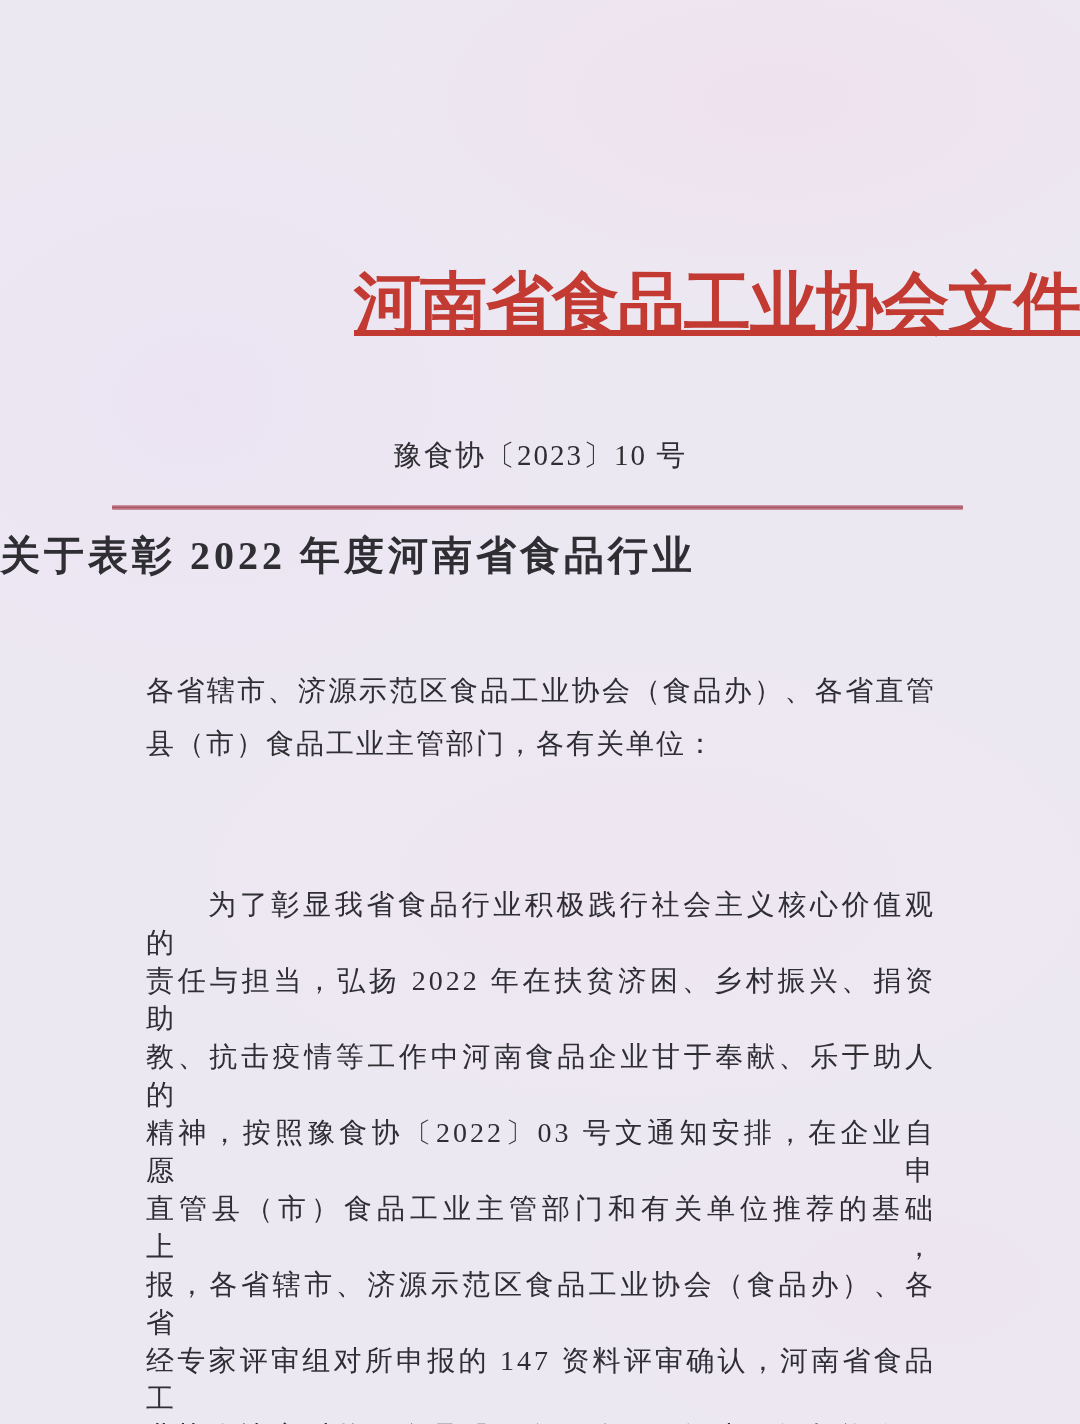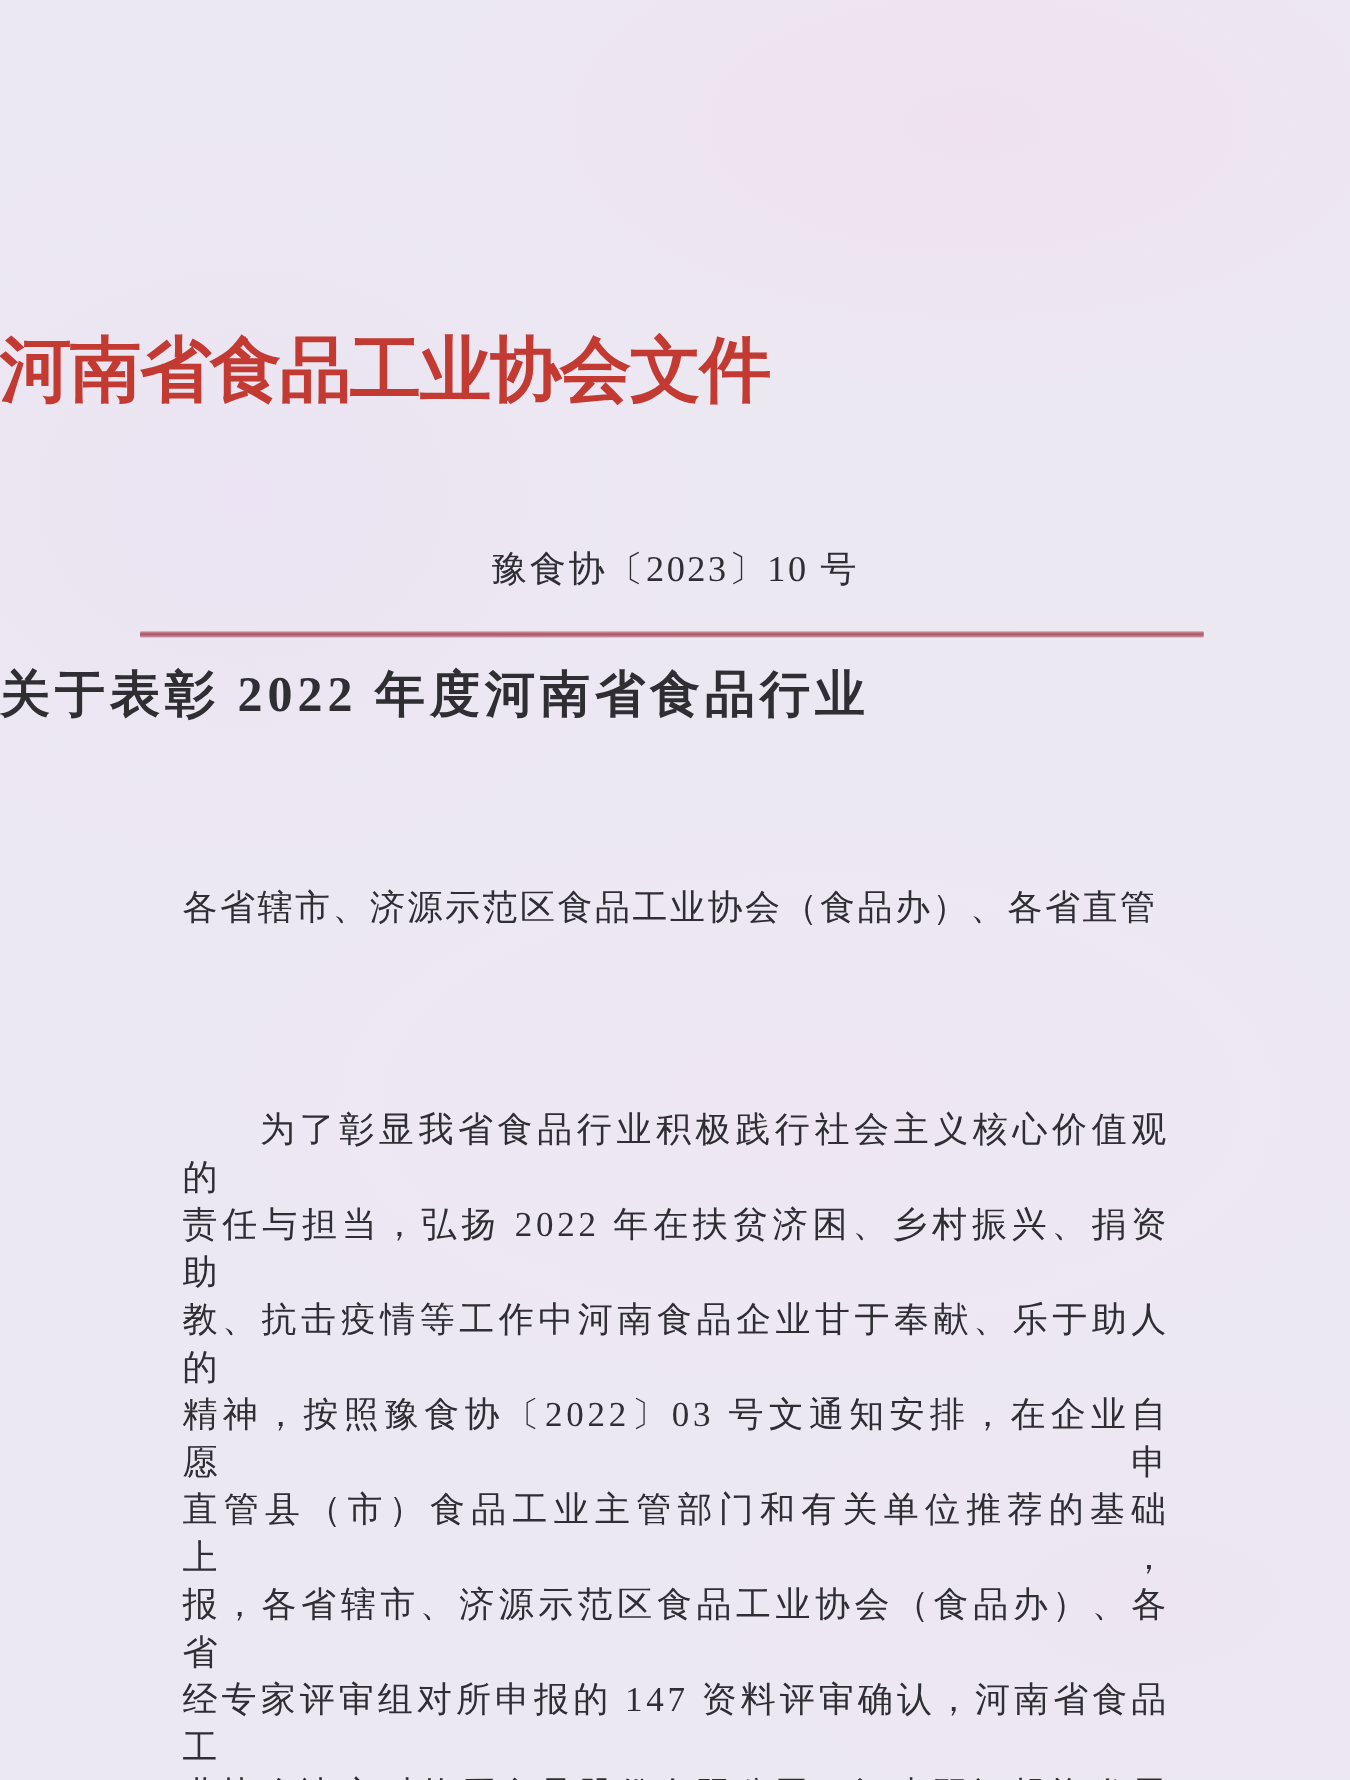--- a/index.html
+++ b/index.html
@@ -20,26 +20,27 @@
       radial-gradient(ellipse 520px 420px at 18% 28%, rgba(235,224,244,0.55), transparent 70%),
       radial-gradient(ellipse 700px 340px at 60% 62%, rgba(241,229,241,0.45), transparent 72%),
       radial-gradient(ellipse 500px 260px at 85% 90%, rgba(238,226,238,0.40), transparent 70%);
     pointer-events: none;
   }
   .org-header {
     position: absolute;
     top: 258px;
     left: 0;
     width: 100%;
-    text-align: left;
-    font-size: 57px;
+    text-align: right;
+    font-size: 67px;
     font-weight: bold;
     letter-spacing: -1px;
     color: var(--red, #c23a31);
     white-space: nowrap;
+    text-decoration: underline;
   }
   .doc-number {
     position: absolute;
     top: 436px;
     left: 0;
     width: 100%;
     text-align: center;
     font-size: 29px;
     letter-spacing: 2px;
   }
@@ -58,21 +59,21 @@
     left: 0;
     width: 100%;
     text-align: left;
     font-size: 40px;
     line-height: 51px;
     font-weight: bold;
     letter-spacing: 4px;
   }
   .salutation {
     position: absolute;
-    top: 700px;
+    top: 664px;
     left: 146px;
     width: 790px;
     font-size: 28px;
     line-height: 53px;
     letter-spacing: 2px;
   }
   .salutation > div {
     text-align: justify;
     text-align-last: justify;
   }
@@ -109,20 +110,21 @@
 <div class="doc-number">豫食协〔2023〕10 号</div>
 
 <div class="red-rule"></div>
 
 <div class="doc-title">
   <div>关于表彰 2022 年度河南省食品行业</div>
 </div>
 
 <div class="salutation">
     <div>各省辖市、济源示范区食品工业协会（食品办）、各省直管</div>
+    <div>县（市）食品工业主管部门，各有关单位：</div>
   </div>
 
 <div class="body-text">
     <div>为了彰显我省食品行业积极践行社会主义核心价值观的</div>
     <div>责任与担当，弘扬 2022 年在扶贫济困、乡村振兴、捐资助</div>
     <div>教、抗击疫情等工作中河南食品企业甘于奉献、乐于助人的</div>
     <div>精神，按照豫食协〔2022〕03 号文通知安排，在企业自愿申</div>
     <div>直管县（市）食品工业主管部门和有关单位推荐的基础上，</div>
     <div>报，各省辖市、济源示范区食品工业协会（食品办）、各省</div>
     <div>经专家评审组对所申报的 147 资料评审确认，河南省食品工</div>

